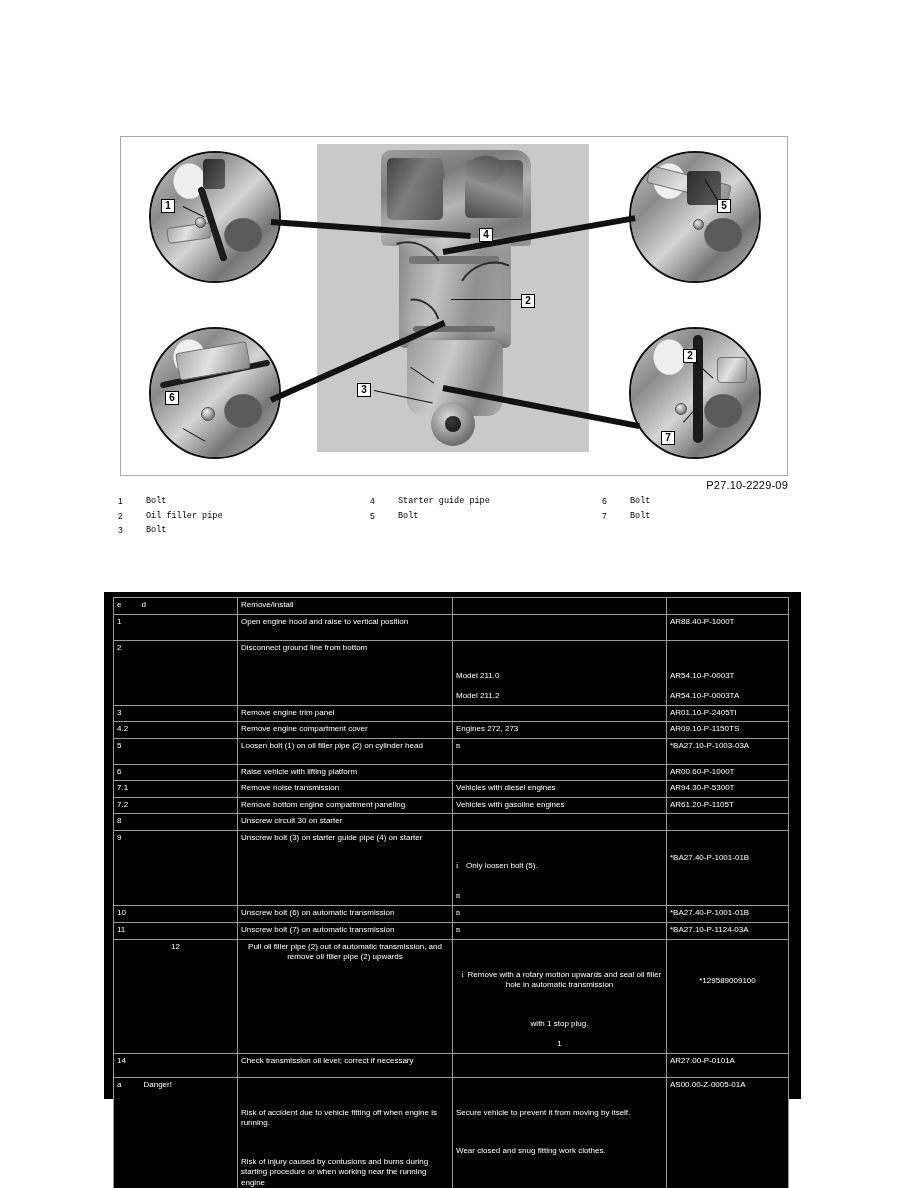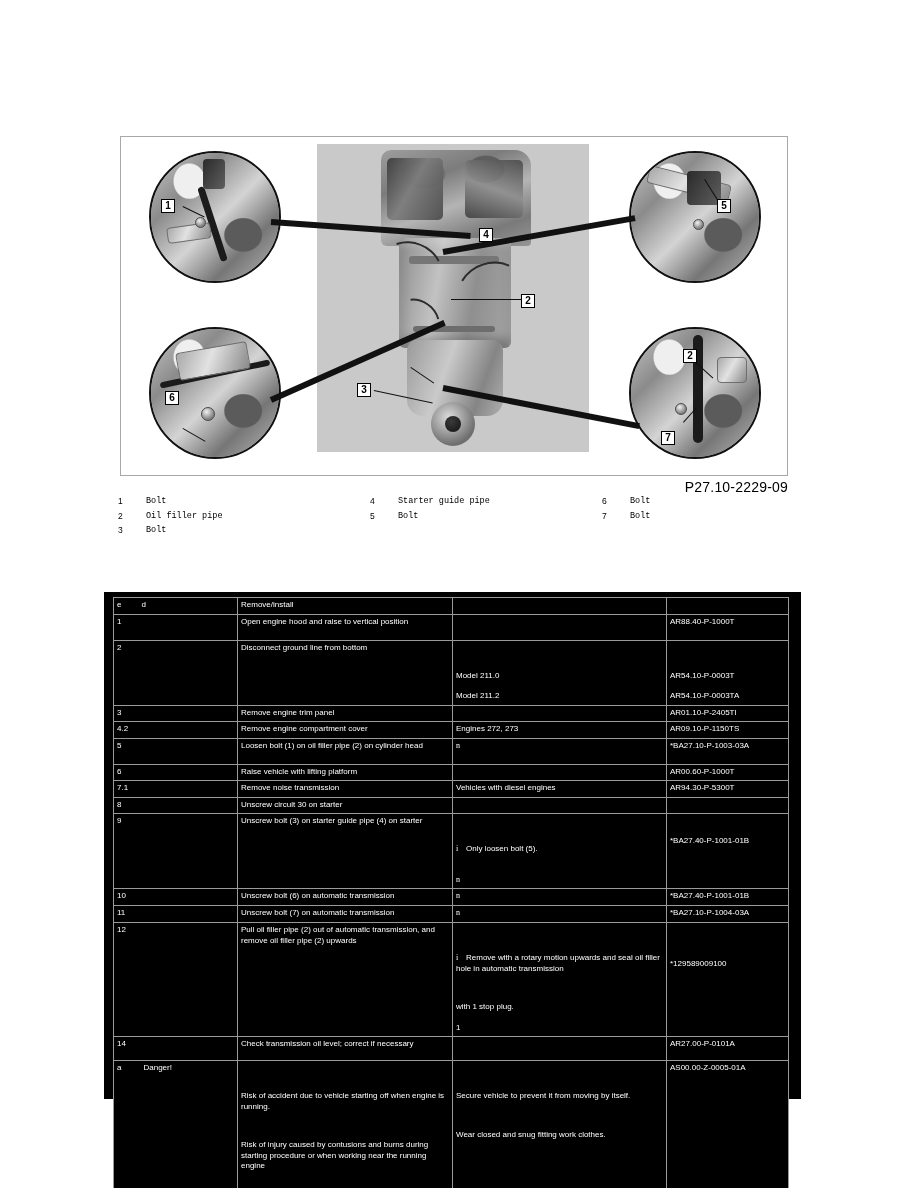--- a/index.html
+++ b/index.html
@@ -172,21 +172,21 @@
     transform-origin: 0 50%;
     z-index: 4;
   }
 
   .fig-code {
     position: absolute;
     left: 120px;
     top: 479px;
     width: 668px;
     text-align: right;
-    font-size: 14px;
+    font-size: 11px;
     letter-spacing: .2px;
     color: #000;
   }
 
   
   .legend {
     position: absolute;
     left: 118px;
     top: 494px;
     width: 670px;
@@ -429,20 +429,26 @@
         <td class="ref">AR00.60-P-1000T</td>
       </tr>
 
       <tr style="height:13px;">
         <td>7.1</td>
         <td>Remove noise transmission</td>
         <td>Vehicles with diesel engines</td>
         <td class="ref">AR94.30-P-5300T</td>
       </tr>
 
+      <tr style="height:13px;">
+        <td>7.2</td>
+        <td>Remove bottom engine compartment paneling</td>
+        <td>Vehicles with gasoline engines</td>
+        <td class="ref">AR61.20-P-1105T</td>
+      </tr>
 
       <tr style="height:13px;">
         <td>8</td>
         <td>Unscrew circuit 30 on starter</td>
         <td></td>
         <td class="ref"></td>
       </tr>
 
       <tr style="height:44px;">
         <td>9</td>
@@ -464,24 +470,24 @@
         </td>
         <td class="ref">*BA27.40-P-1001-01B</td>
       </tr>
 
       <tr style="height:17px;">
         <td>11</td>
         <td>Unscrew bolt (7) on automatic transmission</td>
         <td>
           <span class="sym">n</span>
         </td>
-        <td class="ref">*BA27.10-P-1004-03A</td>
-      </tr>
-
-      <tr style="height:56px;">
+        <td class="ref">*BA27.10-P-1124-03A</td>
+      </tr>
+
+      <tr style="height:56px;text-align:center;">
         <td>12</td>
         <td>Pull oil filler pipe (2) out of automatic transmission, and remove oil filler pipe (2) upwards</td>
         <td>
           <span class="note-line"><span class="sym">i</span><span>Remove with a rotary motion upwards and seal oil filler hole in automatic transmission</span></span>
           <span class="note-line">with  1    stop  plug.</span>
           <span class="note-line sp-top">1</span>
         </td>
         <td class="ref">
           <span class="note-line" style="margin-top:34px;">*129589009100</span>
         </td>
@@ -493,21 +499,21 @@
         <td>Check transmission oil level; correct if necessary</td>
         <td></td>
         <td class="ref">AR27.00-P-0101A</td>
       </tr>
 
       <tr style="height:60px;">
         <td>
           <span class="danger-label">a</span><span class="danger-word">Danger!</span>
         </td>
         <td>
-          <span class="note-line">Risk of accident      due to vehicle starting off when engine is running.</span>
+          <span class="note-line">Risk of accident      due to vehicle fitting off when engine is running.</span>
           <span class="note-line">Risk of injury       caused by contusions  and burns during starting procedure or when working near the running engine</span>
         </td>
         <td>
           <span class="note-line">Secure vehicle to prevent it from moving by itself.</span>
           <span class="note-line">Wear closed and snug fitting work clothes.</span>
           <span class="note-line gap-sm"></span>
           <span class="note-line">Do not grasp hot or rotating parts.</span>
         </td>
         <td class="ref">AS00.00-Z-0005-01A</td>
       </tr>

